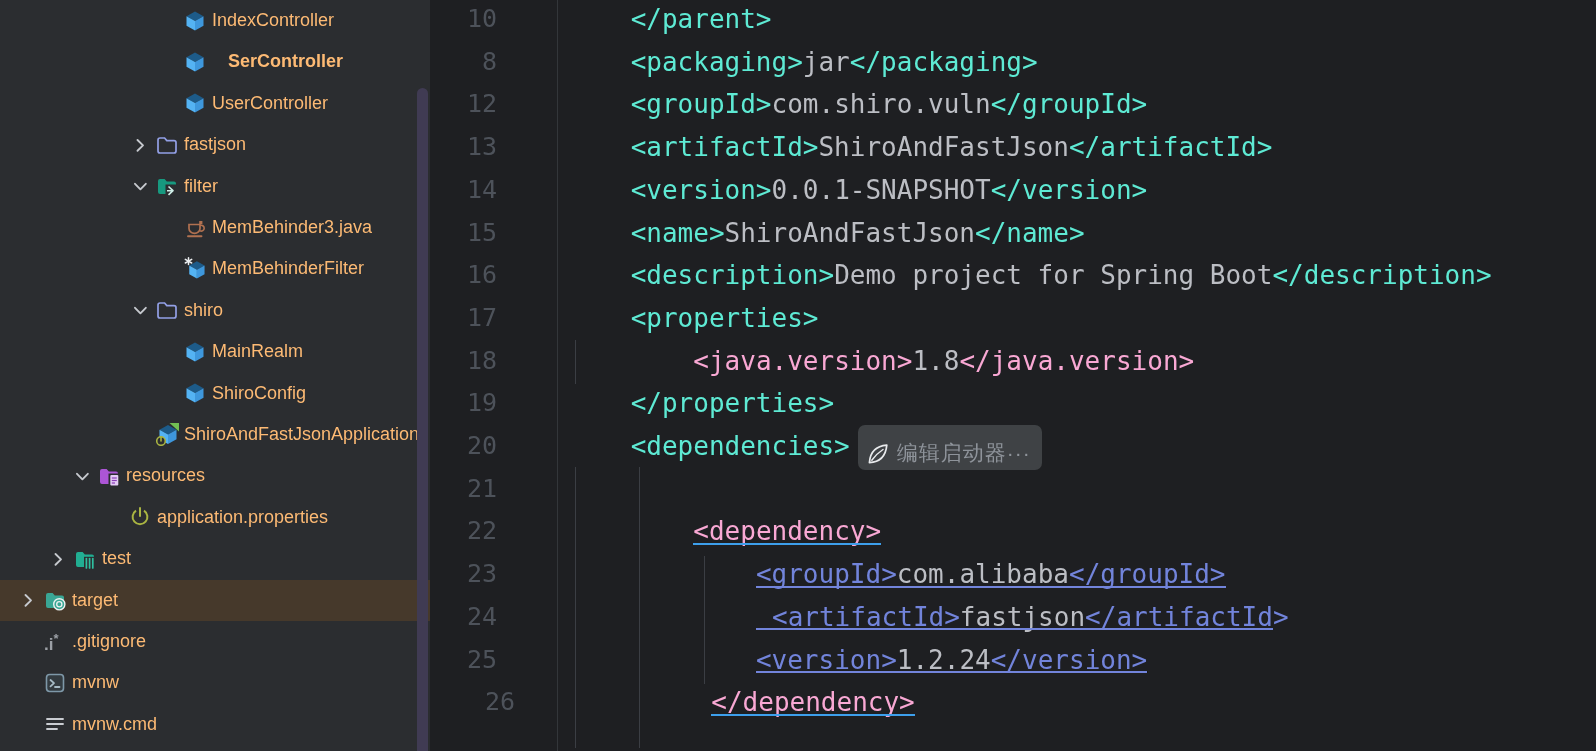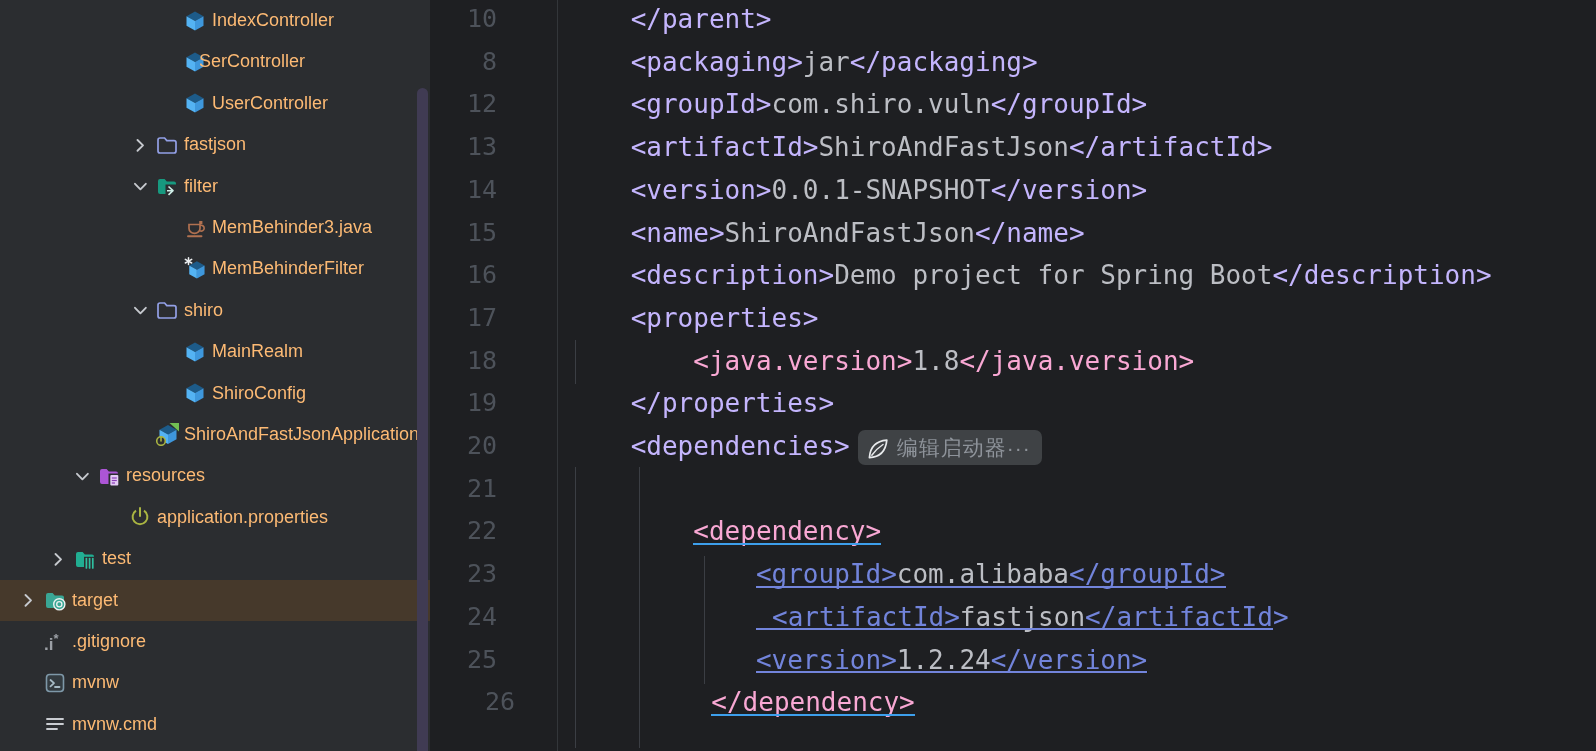--- a/index.html
+++ b/index.html
@@ -17,29 +17,29 @@
   #tree-sb{position:absolute;left:417px;top:88px;width:11px;height:663px;background:#403B53;
            border-radius:6px 6px 0 0;z-index:5;}
   
   #editor{position:absolute;left:430px;top:0;width:1166px;height:751px;background:#1E1F22;
           font-family:"DejaVu Sans Mono",monospace;}
   #gsep{position:absolute;left:127px;top:0;width:1px;height:751px;background:#33363A;}
   .guide{position:absolute;width:1px;background:#3B3E44;}
   .crow{position:absolute;left:0;width:1166px;height:42.7px;line-height:42.7px;font-size:26px;}
   .lnum{position:absolute;left:0;top:0;width:67px;text-align:right;color:#4D525A;font-size:25px;}
   .code{position:absolute;top:0;white-space:pre;}
-  .tk-tag{color:#c4b5fd;}
+  .tk-tag{color:#5eead4;}
   .tk-txt{color:#BCBEC4;}
   .tk-blue{color:#f9a8d4;}
   .tk-purp{color:#7284DB;}
   .ul{position:absolute;height:2px;}
   .ul-blue{background:#3D9FEC;}
   .ul-purp{background:#7284DB;}
   .sq{position:absolute;height:7px;overflow:hidden;}
-  .inlay{display:inline-flex;align-items:center;gap:7px;height:33px;padding:2px 11px 0 8px;
+  .inlay{display:inline-flex;align-items:center;gap:7px;height:33px;padding:12px 11px 0 8px;
          border-radius:7px;background:#3F4245;margin-left:8px;vertical-align:middle;
          font-family:"Liberation Sans",sans-serif;}
   .inlay-t{font-size:21px;color:#8E939A;letter-spacing:1px;white-space:nowrap;}
 </style>
 </head>
 <body>
 
 <div id="app">
   <div id="tree">
       <div class="trow" style="top: 0px;">
@@ -53,21 +53,21 @@
         <span class="tlabel" style="left: 212px;">IndexController</span>
       </div>
       <div class="trow" style="top: 41.4px;">
         <span class="ticon" style="left: 184px;">
           <svg width="22" height="22" viewBox="0 0 22 22">
             <path d="M11 1.5 L19.5 6.2 L11 10.9 L2.5 6.2 Z" fill="#1D5B89"></path>
             <path d="M2.5 6.2 L11 10.9 V20.5 L2.5 15.8 Z" fill="#54B3F3"></path>
             <path d="M19.5 6.2 L11 10.9 V20.5 L19.5 15.8 Z" fill="#3E97DC"></path>
           </svg>
         </span>
-        <span class="tlabel" style="left: 199px;">SerController</span>
+        <span class="tlabel" style="left: 228px; font-weight: bold;">SerController</span>
       </div>
       <div class="trow" style="top: 82.8px;">
         <span class="ticon" style="left: 184px;">
           <svg width="22" height="22" viewBox="0 0 22 22">
             <path d="M11 1.5 L19.5 6.2 L11 10.9 L2.5 6.2 Z" fill="#1D5B89"></path>
             <path d="M2.5 6.2 L11 10.9 V20.5 L2.5 15.8 Z" fill="#54B3F3"></path>
             <path d="M19.5 6.2 L11 10.9 V20.5 L19.5 15.8 Z" fill="#3E97DC"></path>
           </svg>
         </span>
         <span class="tlabel" style="left: 212px;">UserController</span>

